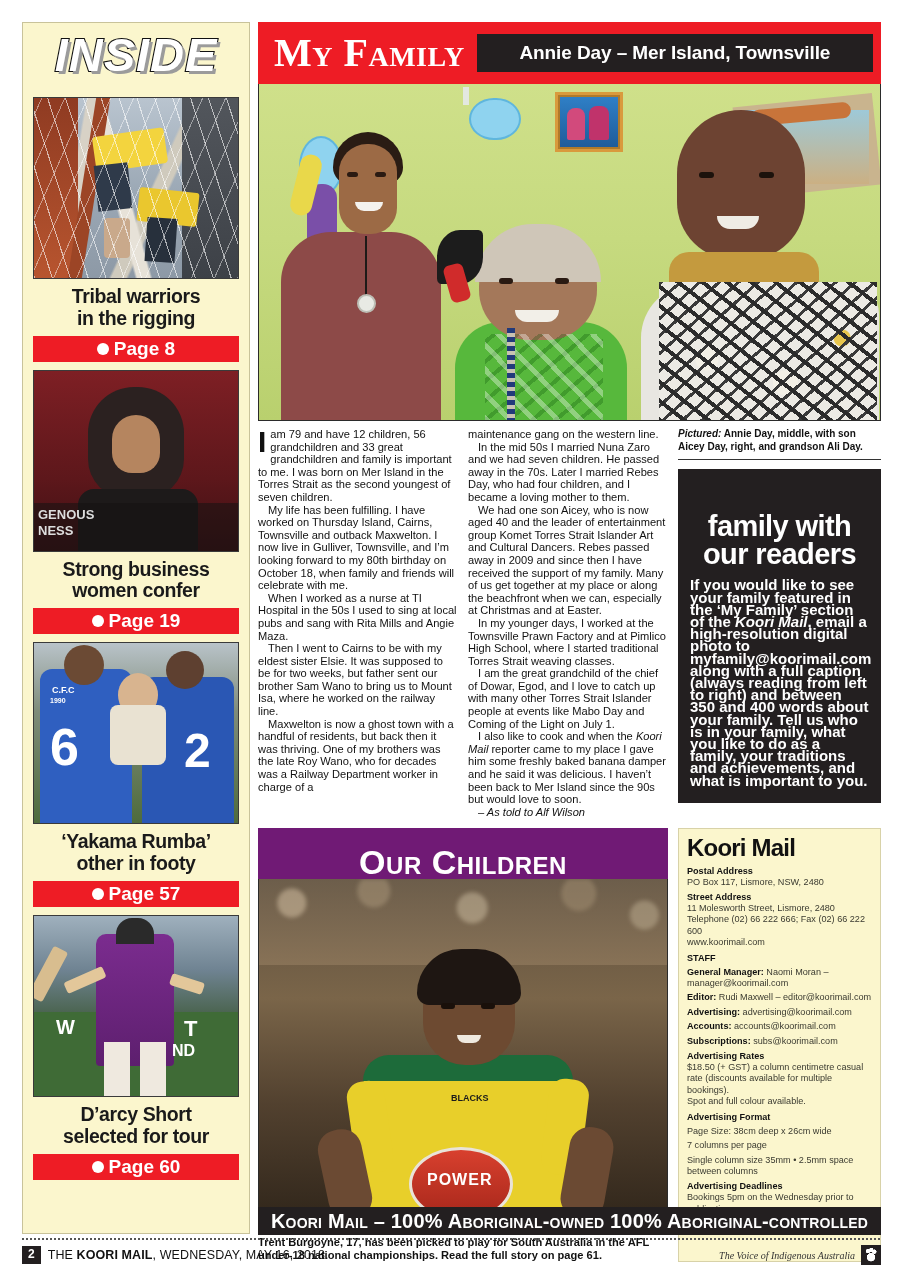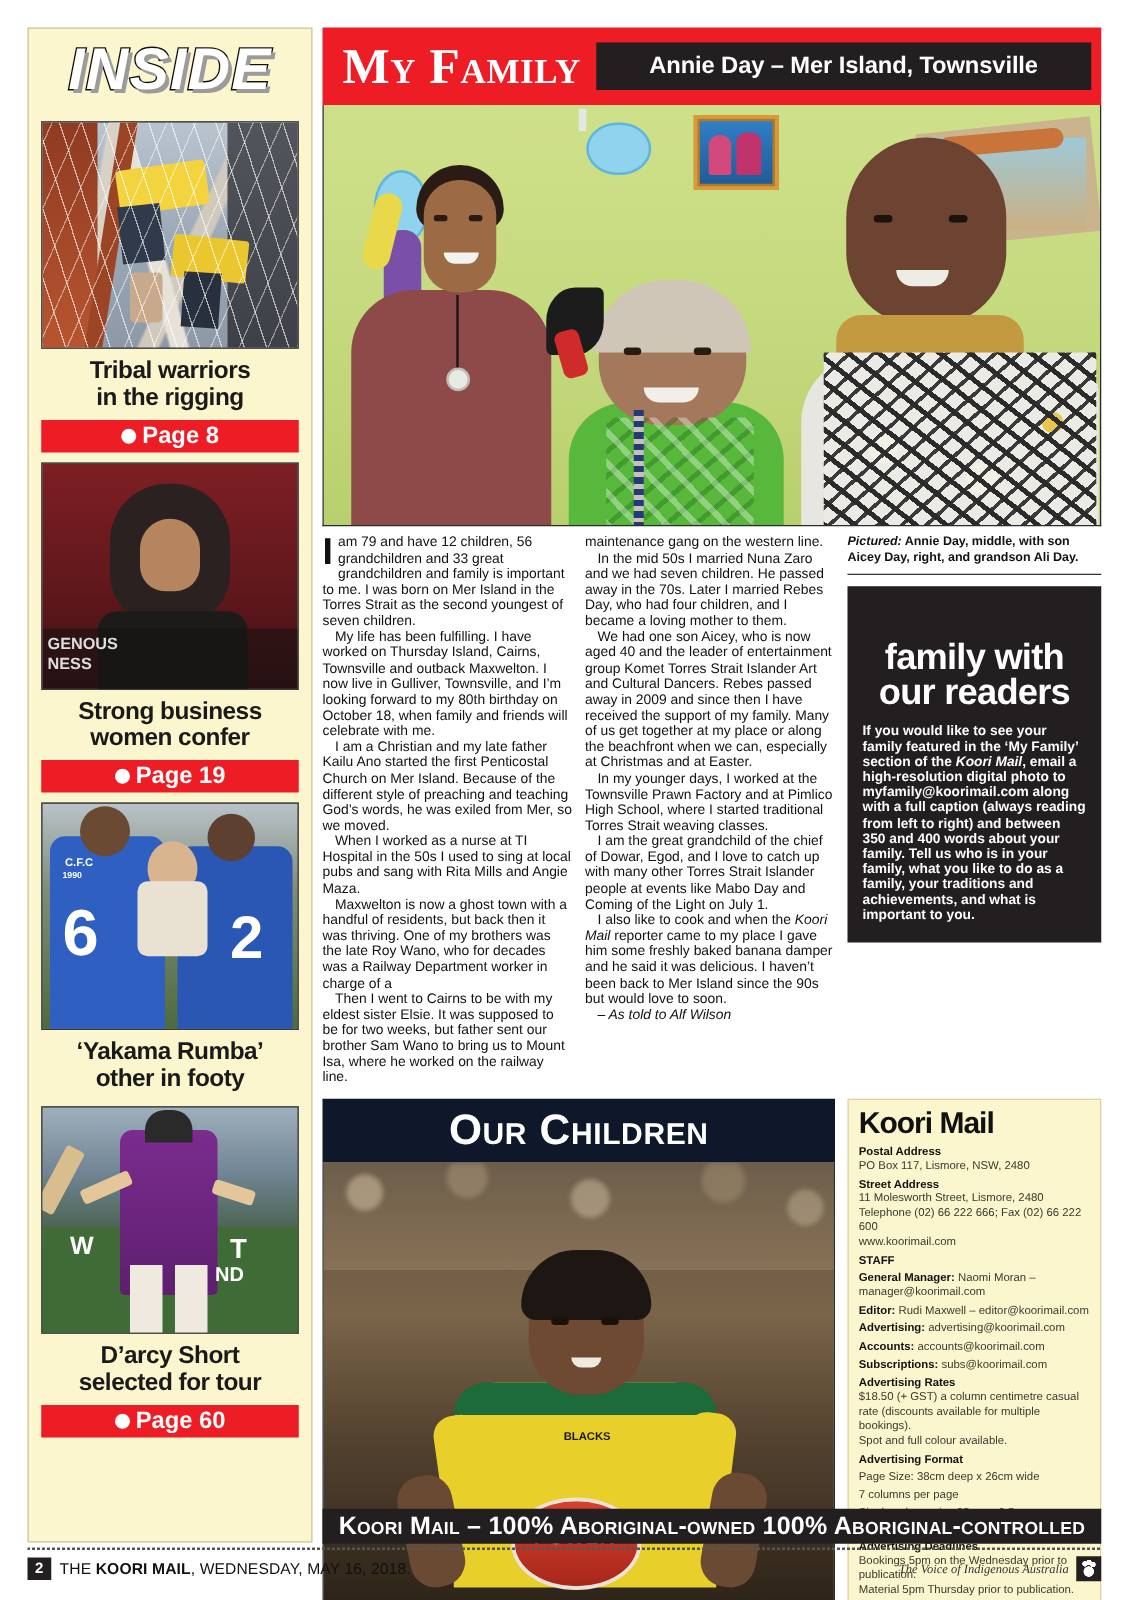--- a/index.html
+++ b/index.html
@@ -198,39 +198,39 @@
     color: #ffffff;
     font-size: 29px;
     font-weight: bold;
     line-height: 0.98;
     letter-spacing: -0.6px;
     text-align: center;
     margin-bottom: 11px;
   }
   .share-body {
     color: #ffffff;
-    font-size: 11px;
+    font-size: 15px;
     line-height: 12.2px;
     font-weight: bold;
   }
   .share-body i { font-style: italic; }
 
   
   .lower-row {
     display: flex;
     margin-top: 10px;
     width: 623px;
   }
   .oc-col { width: 410px; }
 
   .oc-bar {
-    background: #0f172a;
+    background: #701a75;
     height: 51px;
     display: flex;
-    align-items: center;
+    align-items: flex-end;
     justify-content: center;
   }
   .oc-title {
     color: #ffffff;
     font-family: "Liberation Sans", sans-serif;
     font-weight: bold;
     font-size: 34px;
     font-variant: small-caps;
     letter-spacing: 0.5px;
     line-height: 1;
@@ -429,20 +429,24 @@
         <div style="position:absolute;left:76px;top:62px;width:56px;height:60px;background:#e9e2d2;border-radius:8px;"></div>
         <div style="position:absolute;left:16px;top:74px;font:bold 52px 'Liberation Sans',sans-serif;color:#fff;">6</div>
         <div style="position:absolute;left:150px;top:80px;font:bold 48px 'Liberation Sans',sans-serif;color:#fff;">2</div>
         <div style="position:absolute;left:18px;top:42px;font:bold 9px 'Liberation Sans',sans-serif;color:#fff;">C.F.C</div>
         <div style="position:absolute;left:16px;top:54px;font:bold 7px 'Liberation Sans',sans-serif;color:#fff;">1990</div>
       </div>
       <div class="item-caption">
         <span>‘Yakama Rumba’</span><br>
         <span>other in footy</span>
       </div>
+      <div class="page-bar">
+        <span class="dot"></span>
+        <span class="lbl">Page 57</span>
+      </div>
     </div>
 
     <div class="inside-item">
       <div class="thumb">
         <div class="thumb-inner" style="background:linear-gradient(180deg,#9fb0bd 0%,#6f8392 30%,#3f5a3a 62%,#2d4a2a 100%);"></div>
         <div style="position:absolute;left:0;top:96px;width:206px;height:86px;background:#3f6b36;"></div>
         <div style="position:absolute;left:62px;top:18px;width:78px;height:132px;background:linear-gradient(180deg,#7b2c8f,#5d1f6e);border-radius:10px 10px 4px 4px;"></div>
         <div style="position:absolute;left:82px;top:2px;width:38px;height:26px;background:#2a2a2a;border-radius:16px 16px 0 0;"></div>
         <div style="position:absolute;left:30px;top:58px;width:42px;height:12px;background:#e3c79a;transform:rotate(-24deg);border-radius:3px;"></div>
         <div style="position:absolute;left:6px;top:30px;width:16px;height:56px;background:#d8bd8f;transform:rotate(28deg);border-radius:3px;"></div>
@@ -524,24 +528,23 @@
            radial-gradient(circle at 58% 72%, #f3f0e6 0 12px, transparent 13px),
            radial-gradient(circle at 84% 40%, #e8c64d 0 8px, transparent 9px),
            #eceae4;"></div>
     </div>
 
     <div class="story-row">
 
       <div class="col">
         <p class="noind dropcap">I am 79 and have 12 children, 56 grandchildren and 33 great grandchildren and family is important to me. I was born on Mer Island in the Torres Strait as the second youngest of seven children.</p>
         <p>My life has been fulfilling. I have worked on Thursday Island, Cairns, Townsville and outback Maxwelton. I now live in Gulliver, Townsville, and I’m looking forward to my 80th birthday on October 18, when family and friends will celebrate with me.</p>
-        <p>I am a Christian and my late father Kailu Ano started the first Penticostal Church on Mer Island. Because of the different style of preaching and teaching God’s words, he was exiled from Mer, so we moved.</p>
         <p>When I worked as a nurse at TI Hospital in the 50s I used to sing at local pubs and sang with Rita Mills and Angie Maza.</p>
+        <p>Then I went to Cairns to be with my eldest sister Elsie. It was supposed to be for two weeks, but father sent our brother Sam Wano to bring us to Mount Isa, where he worked on the railway line.</p>
         <p>Maxwelton is now a ghost town with a handful of residents, but back then it was thriving. One of my brothers was the late Roy Wano, who for decades was a Railway Department worker in charge of a</p>
-        <p>Then I went to Cairns to be with my eldest sister Elsie. It was supposed to be for two weeks, but father sent our brother Sam Wano to bring us to Mount Isa, where he worked on the railway line.</p>
       </div>
 
       <div class="col">
         <p class="noind">maintenance gang on the western line.</p>
         <p>In the mid 50s I married Nuna Zaro and we had seven children. He passed away in the 70s. Later I married Rebes Day, who had four children, and I became a loving mother to them.</p>
         <p>We had one son Aicey, who is now aged 40 and the leader of entertainment group Komet Torres Strait Islander Art and Cultural Dancers. Rebes passed away in 2009 and since then I have received the support of my family. Many of us get together at my place or along the beachfront when we can, especially at Christmas and at Easter.</p>
         <p>In my younger days, I worked at the Townsville Prawn Factory and at Pimlico High School, where I started traditional Torres Strait weaving classes.</p>
         <p>I am the great grandchild of the chief of Dowar, Egod, and I love to catch up with many other Torres Strait Islander people at events like Mabo Day and Coming of the Light on July 1.</p>
         <p><span>I also like to cook and when the </span><em>Koori Mail</em><span> reporter came to my place I gave him some freshly baked banana damper and he said it was delicious. I haven’t been back to Mer Island since the 90s but would love to soon.</span></p>
         <p class="signoff">– As told to Alf Wilson</p>

